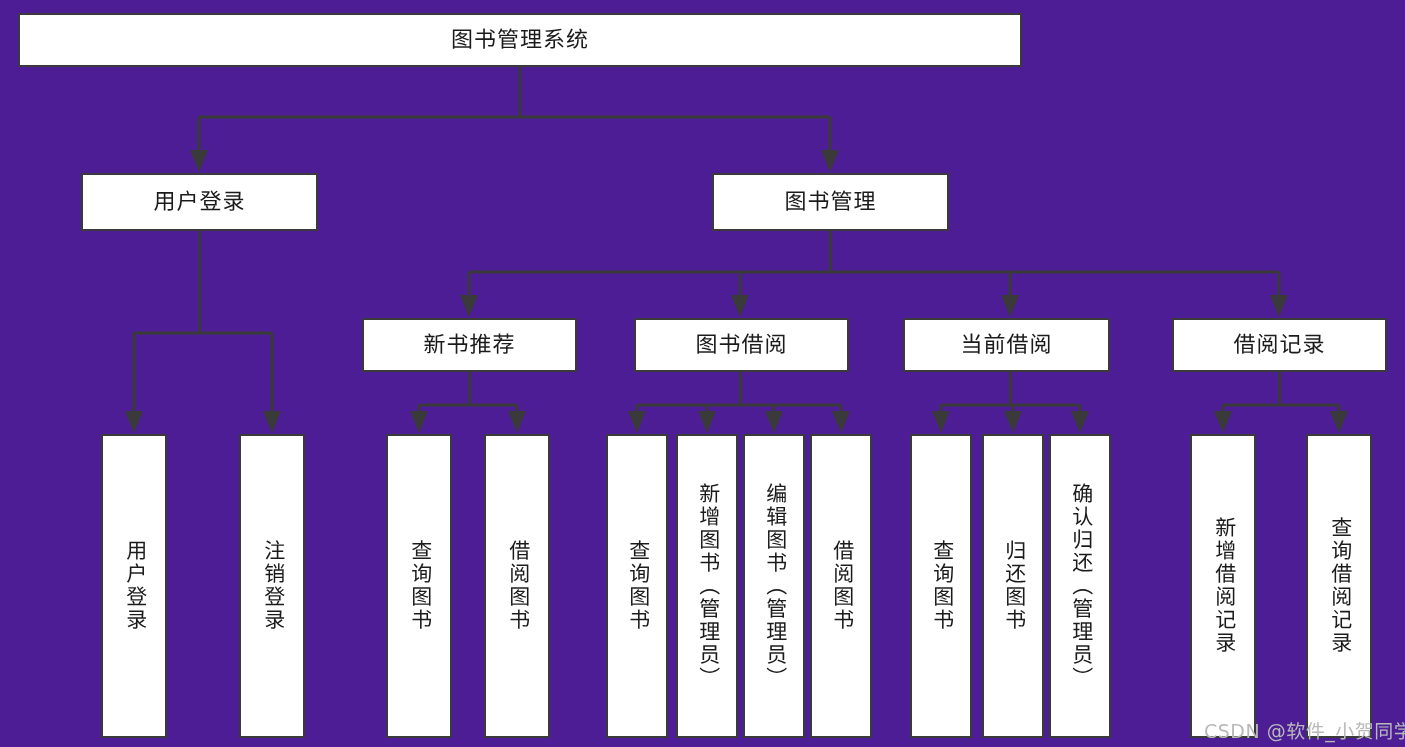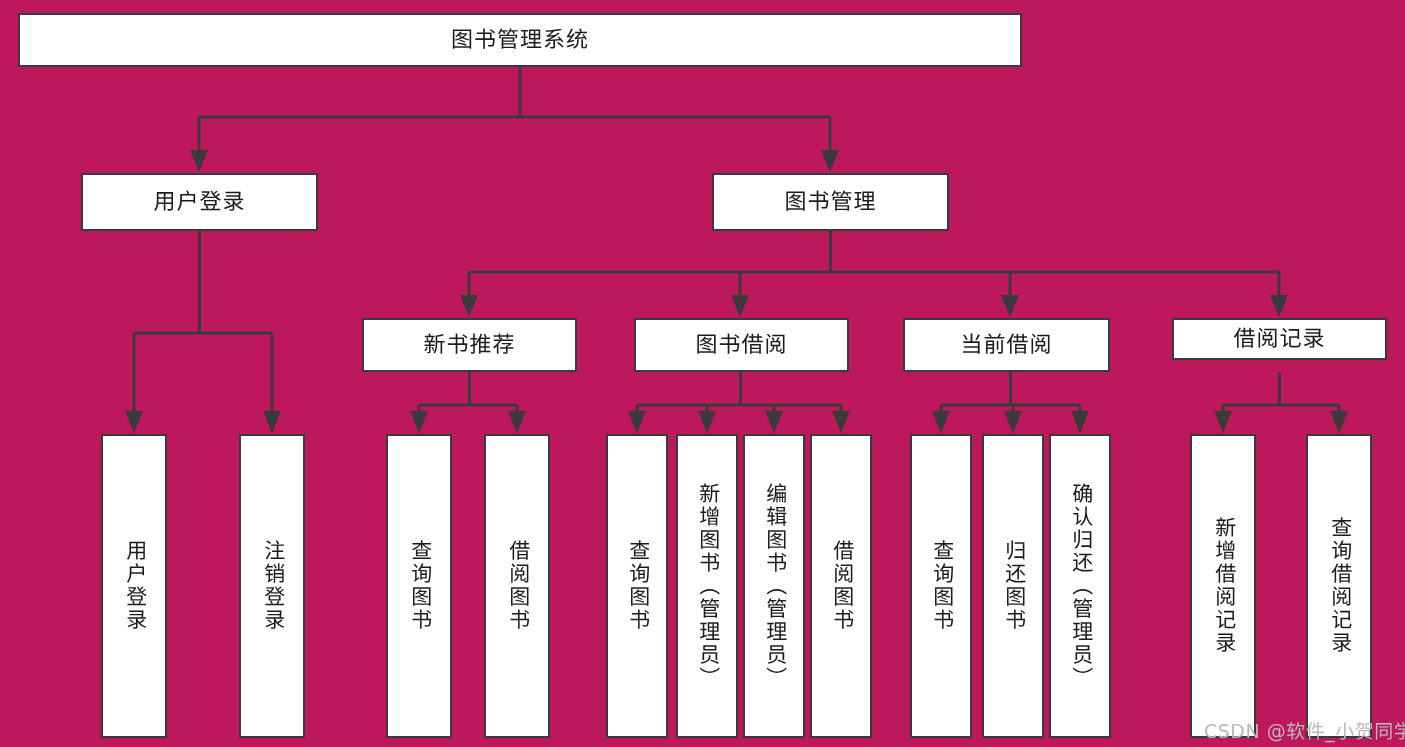--- a/index.html
+++ b/index.html
@@ -9,21 +9,21 @@
     background: #ffffff;
   }
   body {
     font-family: "DejaVu Sans", "Liberation Sans", sans-serif;
     color: #1a1a1a;
   }
   #diagram-root {
     position: relative;
     width: 1405px;
     height: 747px;
-    background: #be185d;
+    background: #4c1d95;
     overflow: hidden;
   }
   #wire-layer {
     position: absolute;
     left: 0;
     top: 0;
     width: 1405px;
     height: 747px;
     pointer-events: none;
   }
@@ -135,21 +135,21 @@
       </div>
       <div class="node horiz" style="left: 362px; top: 318px; width: 215px; height: 54px; border-color: rgb(58, 58, 58);">
         <span>新书推荐</span>
       </div>
       <div class="node horiz" style="left: 634px; top: 318px; width: 215px; height: 54px; border-color: rgb(58, 58, 58);">
         <span>图书借阅</span>
       </div>
       <div class="node horiz" style="left: 903px; top: 318px; width: 207px; height: 54px; border-color: rgb(58, 58, 58);">
         <span>当前借阅</span>
       </div>
-      <div class="node horiz" style="left: 1172px; top: 318px; width: 215px; height: 42px; border-color: rgb(58, 58, 58);">
+      <div class="node horiz" style="left: 1172px; top: 318px; width: 215px; height: 54px; border-color: rgb(58, 58, 58);">
         <span>借阅记录</span>
       </div>
       <div class="node vert" style="left: 101px; top: 434px; width: 66px; height: 304px; border-color: rgb(58, 58, 58);">
         <span class="vlabel">用户登录</span>
       </div>
       <div class="node vert" style="left: 239px; top: 434px; width: 66px; height: 304px; border-color: rgb(58, 58, 58);">
         <span class="vlabel">注销登录</span>
       </div>
       <div class="node vert" style="left: 386px; top: 434px; width: 66px; height: 304px; border-color: rgb(58, 58, 58);">
         <span class="vlabel">查询图书</span>

